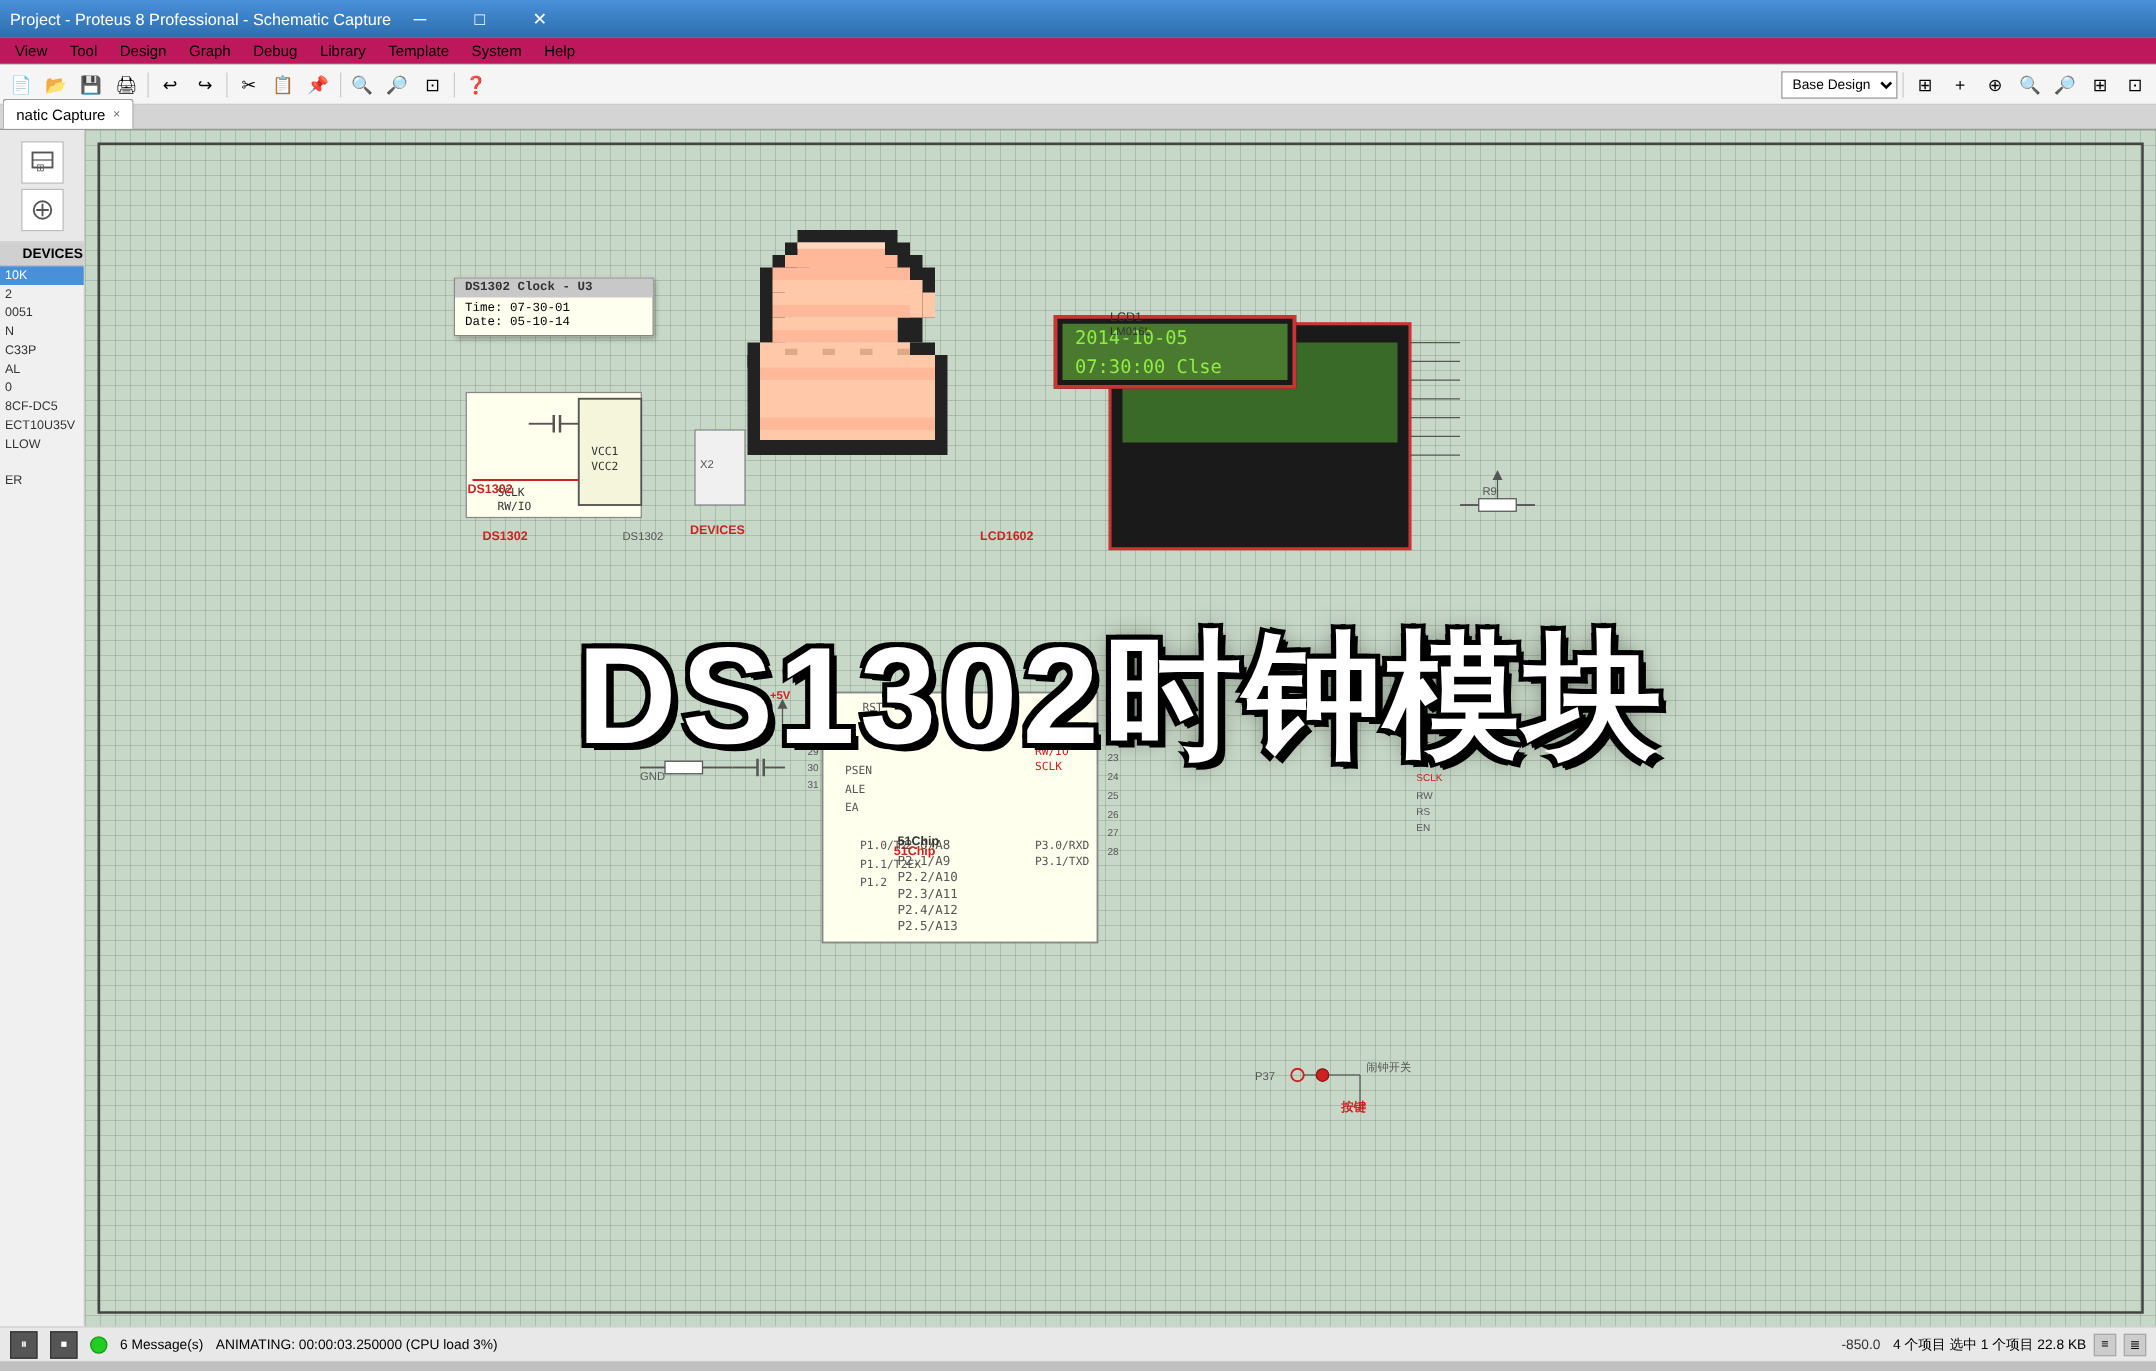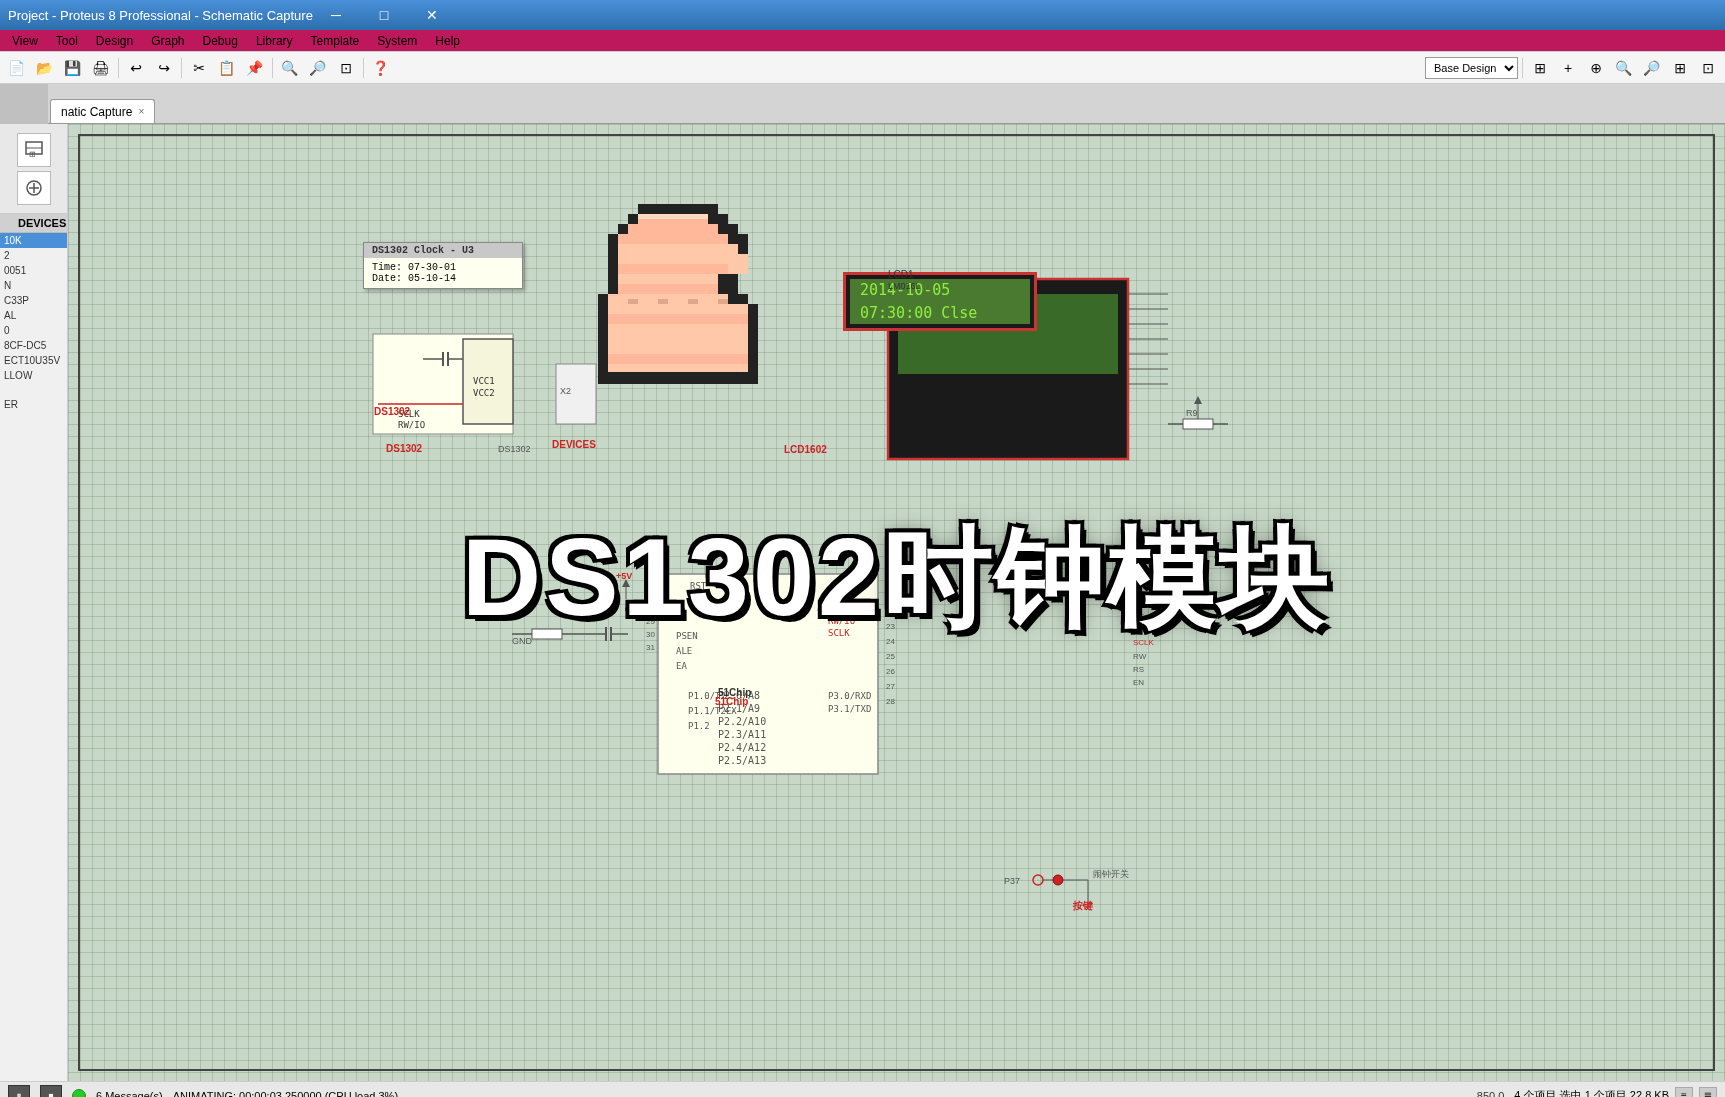--- a/index.html
+++ b/index.html
@@ -89,27 +89,26 @@
       padding: 1px 4px;
       font-size: 11px;
       border: 1px solid #999;
       background: white;
       cursor: pointer;
       margin-left: auto;
     }
 
     
     #tabbar {
-      height: 40px;
+      height: 20px;
       background: #d4d4d4;
       display: flex;
       align-items: flex-end;
       padding: 0 2px;
       border-bottom: 1px solid #999;
-      margin-left: 48px;
     }
     .tab {
       height: 24px;
       padding: 0 10px;
       background: #c8c8c8;
       border: 1px solid #999;
       border-bottom: none;
       display: flex;
       align-items: center;
       font-size: 12px;

